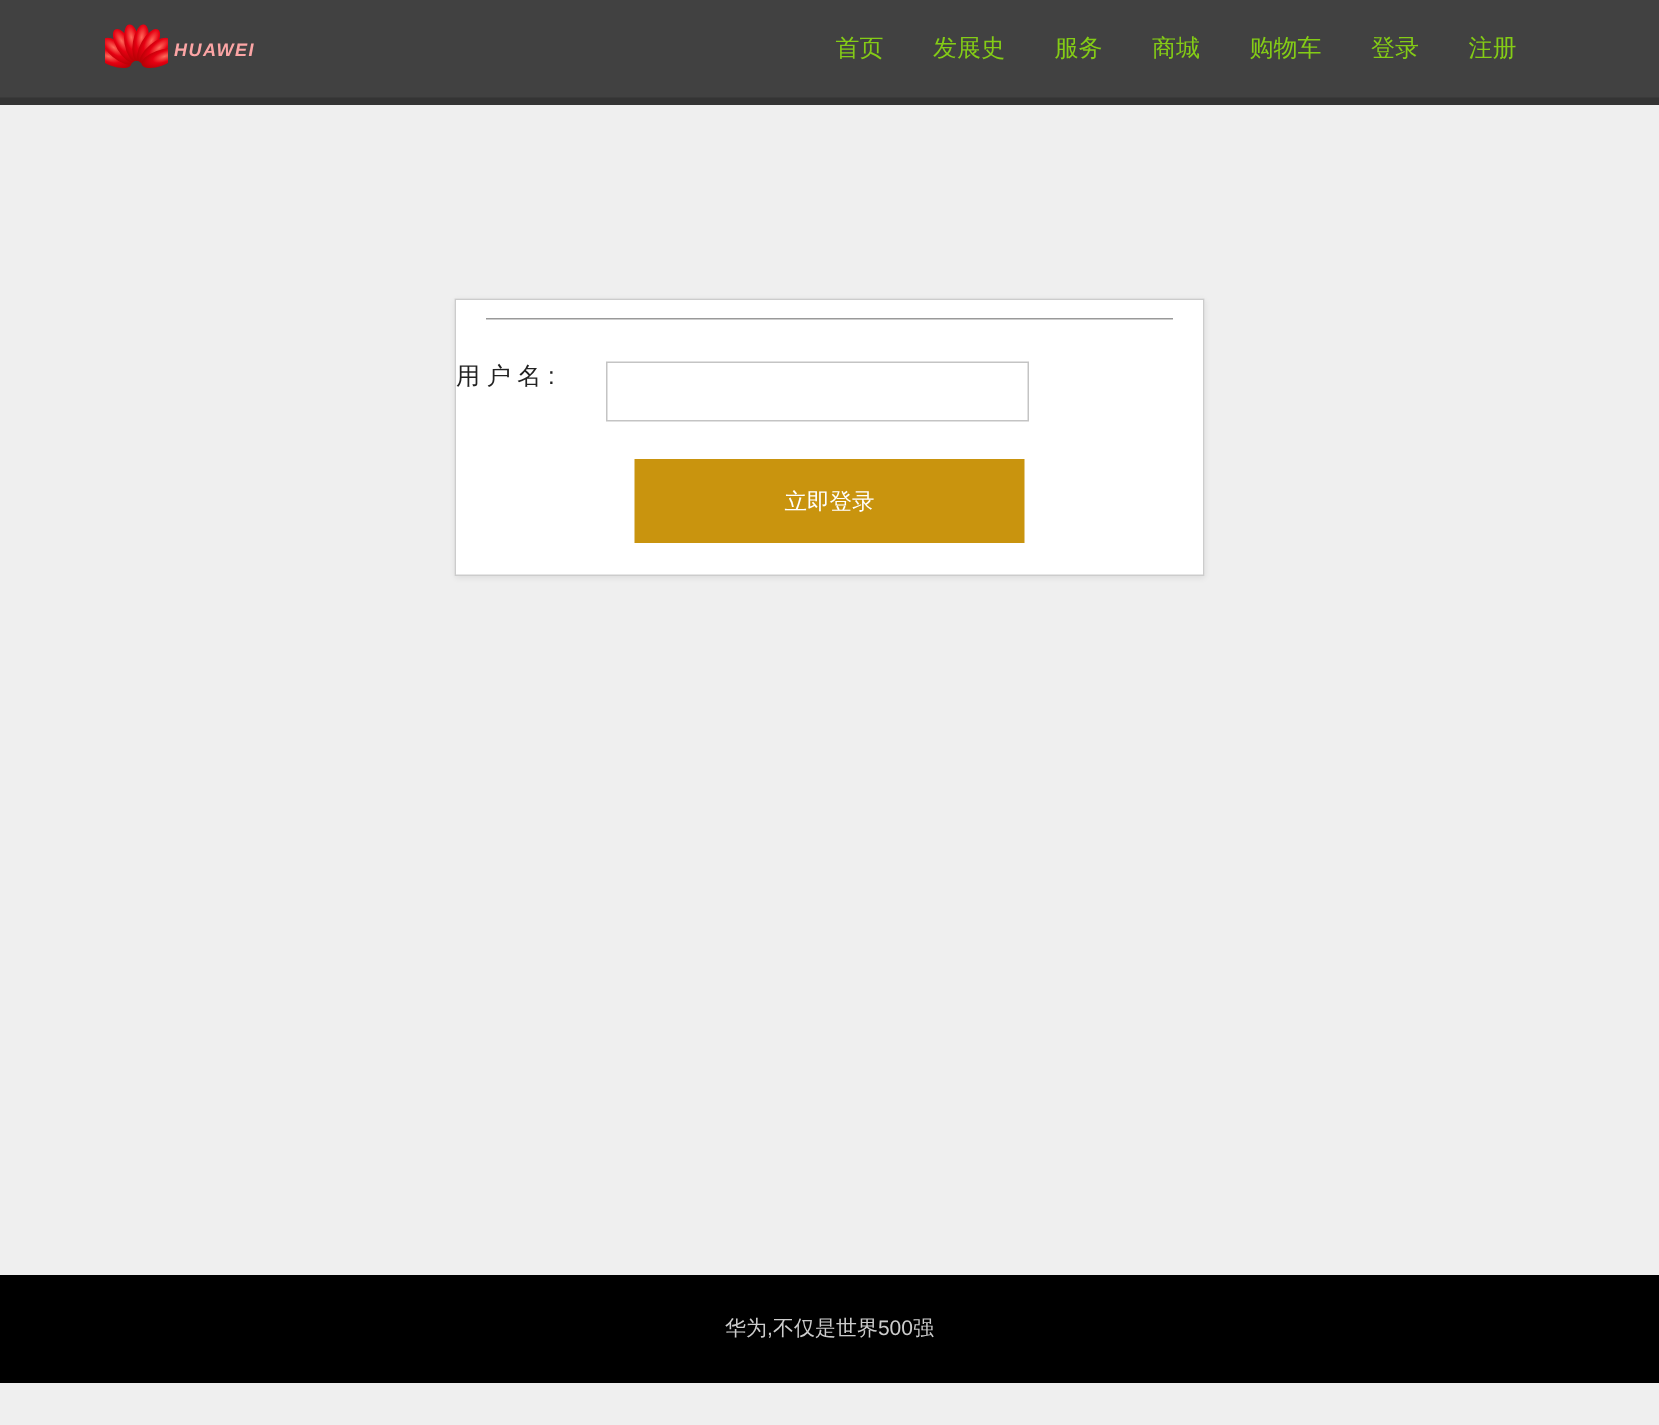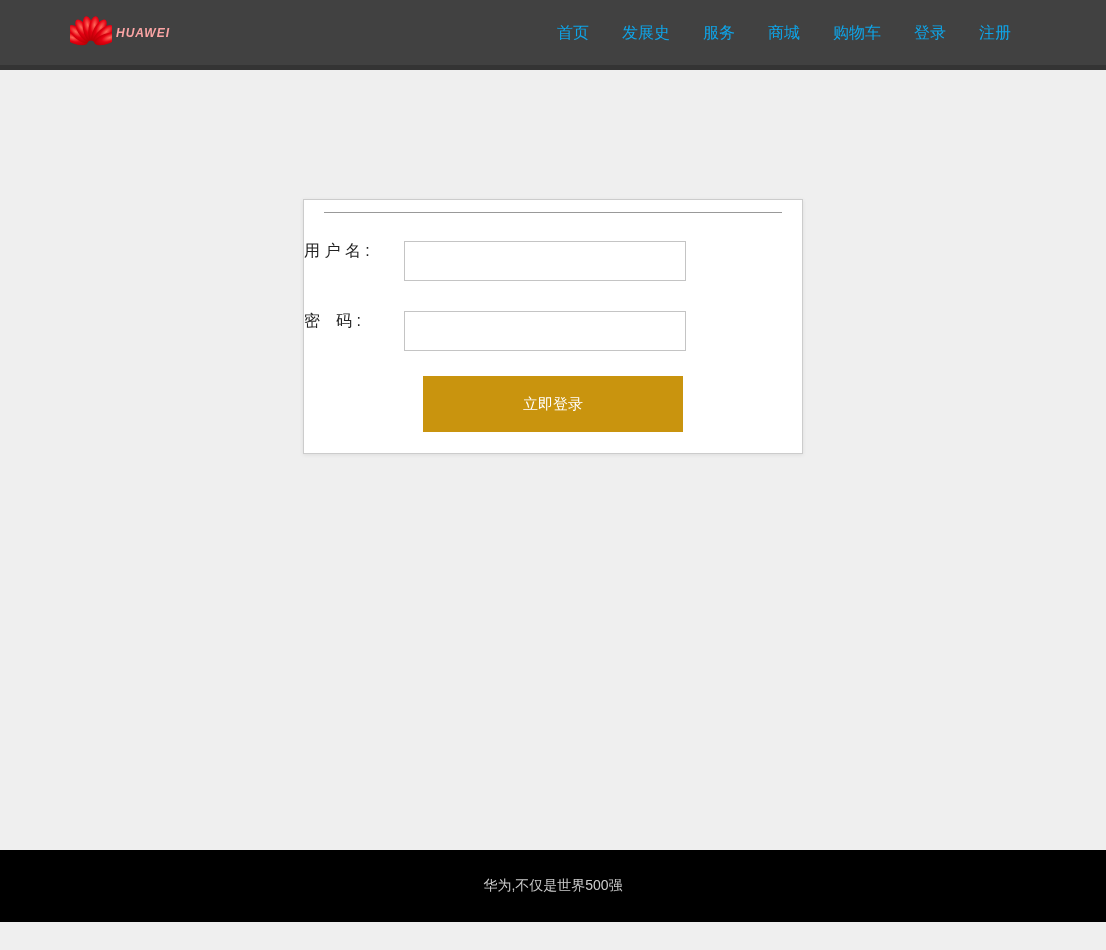--- a/index.html
+++ b/index.html
@@ -35,21 +35,21 @@
     margin-left: 4px;
     font-style: italic;
   }
   .nav {
     margin-left: auto;
     display: flex;
     align-items: center;
     gap: 33px;
   }
   .nav a {
-    color: #0ea5e9;
+    color: #84cc16;
     text-decoration: none;
     font-size: 16px;
     line-height: 65px;
     cursor: pointer;
     white-space: nowrap;
   }
 
   
   .main {
     height: 780px;
@@ -170,24 +170,20 @@
 
 <main class="main">
   <section class="login-card">
     <hr class="title-divider">
 
     <div class="form-row username">
       <label class="field-label">用 户 名 :</label>
       <input type="text" value="" style="">
     </div>
 
-    <div class="form-row password">
-      <label class="field-label">密　码 :</label>
-      <input type="password" value="" style="">
-    </div>
 
     <div class="button-row">
       <button class="submit-btn">立即登录</button>
     </div>
   </section>
 </main>
 
 <footer class="footer">
   <p class="footer-tagline">华为,不仅是世界500强</p>
 </footer>

